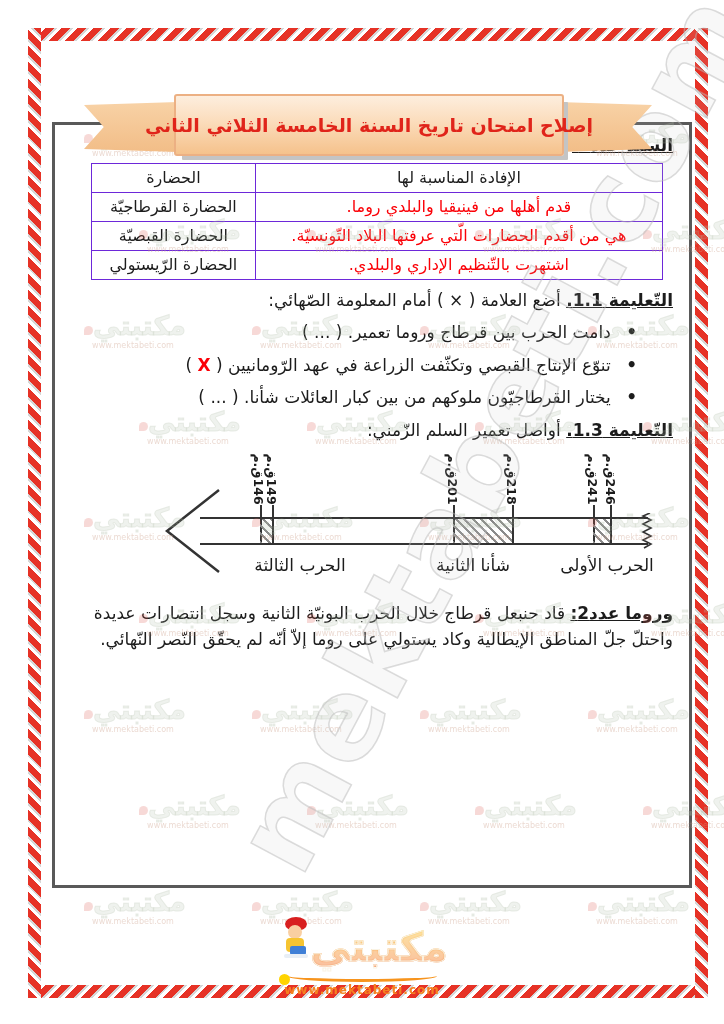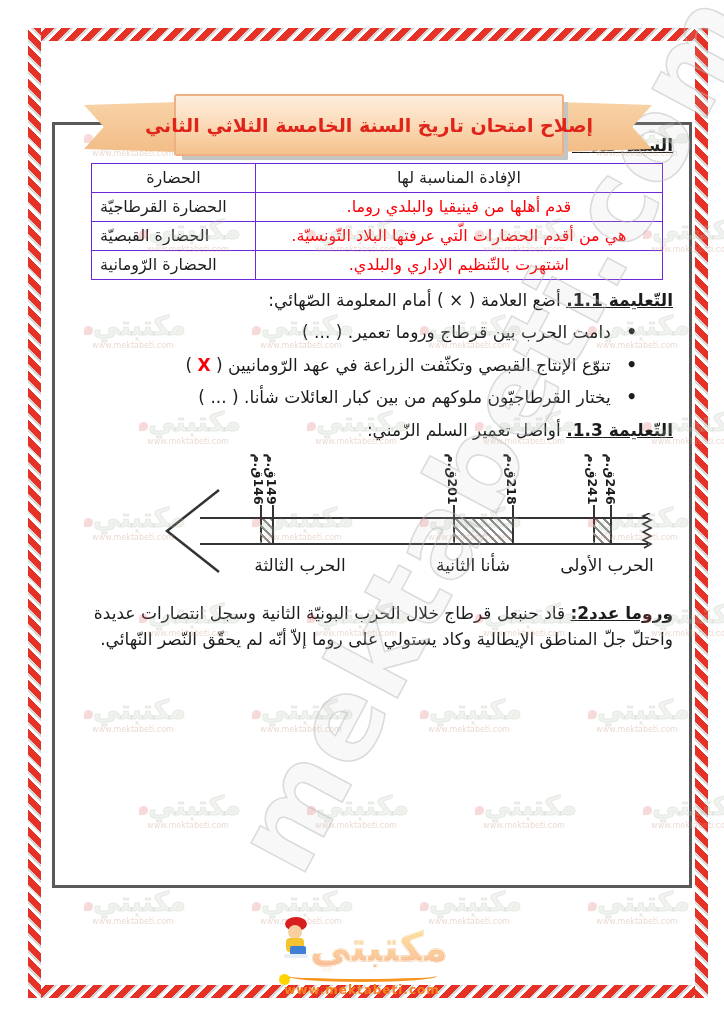--- a/index.html
+++ b/index.html
@@ -33,21 +33,21 @@
   .content-box { position:absolute; left:52px; top:122px; width:640px; height:766px;
       border:3px solid #595959; background:#ffffff; z-index:2; padding:6px 16px 0 16px;
       font-size:17px; color:#1c1c1c; line-height:1.5; }
   .lead { font-weight:bold; text-decoration:underline; }
   .para { margin-top:2px; }
 
   
   table.civ { border-collapse:collapse; width:572px; margin:4px 10px 0 0; font-size:16px; }
   table.civ th, table.civ td { border:1px solid #6d28d9; padding:2px 8px; height:29px; }
   table.civ th { font-weight:normal; text-align:center; }
-  td.civ-name { width:164px; text-align:left; }
+  td.civ-name { width:164px; text-align:center; }
   td.civ-info { text-align:center; color:#fb0007; }
   th.h-info { width:408px; }
 
   
   ul.checks { list-style:none; margin:6px 36px 0 0; }
   ul.checks li { margin-top:7px; }
   ul.checks li::before { content:"•"; font-weight:bold; margin-left:10px; }
   .mark { white-space:pre; }
   .mark .red { color:#fb0007; font-weight:bold; }
 
@@ -164,21 +164,21 @@
     <tr>
       <td class="civ-info">قدم أهلها من فينيقيا والبلدي روما.</td>
       <td class="civ-name">الحضارة القرطاجيّة</td>
     </tr>
     <tr>
       <td class="civ-info">هي من أقدم الحضارات الّتي عرفتها البلاد التّونسيّة.</td>
       <td class="civ-name">الحضارة القبصيّة</td>
     </tr>
     <tr>
       <td class="civ-info">اشتهرت بالتّنظيم الإداري والبلدي.</td>
-      <td class="civ-name">الحضارة الرّومانية</td>
+      <td class="civ-name">الحضارة الرّيستولي</td>
     </tr>
   </tbody>
     </table>
 
   <p class="para" style="margin-top:8px">
     <span class="lead">التّعليمة 1.1.</span><span> أضع العلامة ( × ) أمام المعلومة الصّهائي:</span>
   </p>
 
   <ul class="checks">
     <li>

